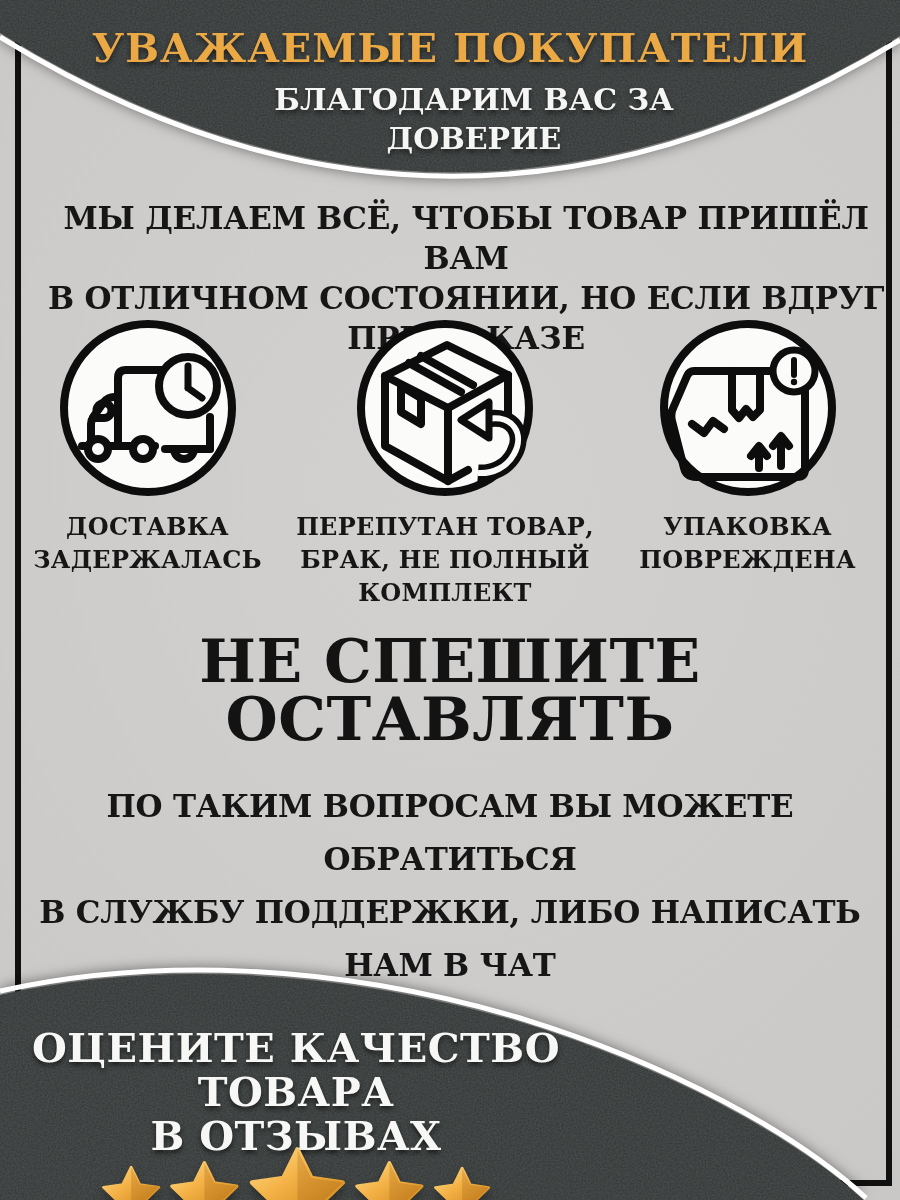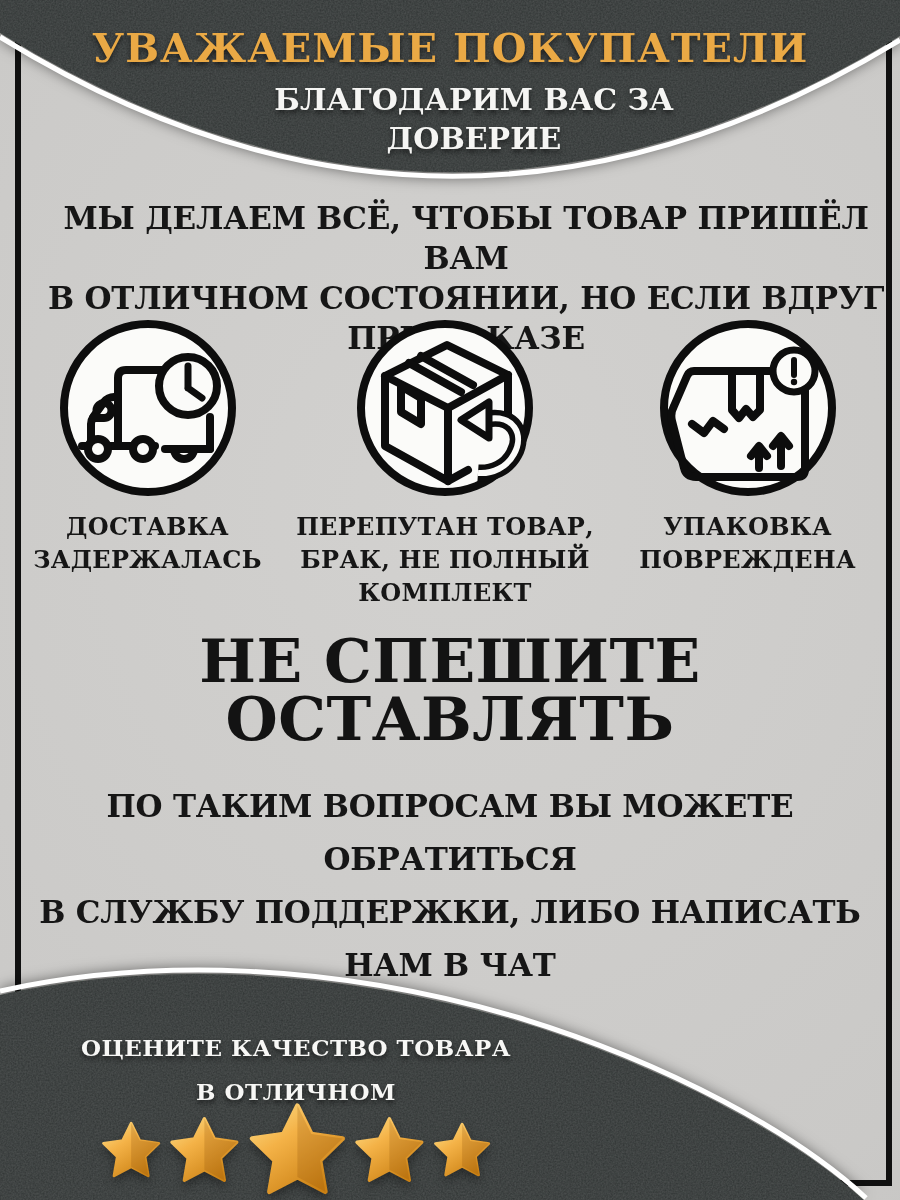--- a/index.html
+++ b/index.html
@@ -23,21 +23,21 @@
   .reasons{top:318px;left:15px;right:15px;display:grid;grid-template-columns:265px 330px 275px;}
   .reason{text-align:center;}
   .reason svg{width:180px;height:180px;display:block;margin:0 auto;}
   .reason-label{margin-top:12px;font-size:24px;line-height:33px;color:#161616;letter-spacing:0.3px;}
 
   .warning{top:632px;font-size:60px;line-height:58px;color:#131313;letter-spacing:0.5px;}
 
   .support{top:780px;font-size:31px;line-height:53px;color:#161616;letter-spacing:-0.2px;}
 
   .ftr{top:1026px;left:0;width:592px;color:#f7f7f5;text-shadow:0 3px 5px rgba(0,0,0,.6);}
-  .ftr-line{font-size:23px;line-height:44px;letter-spacing:0.5px;}
+  .ftr-line{font-size:40px;line-height:44px;letter-spacing:0.5px;}
   .stars{display:flex;justify-content:center;align-items:center;gap:8px;margin-top:-12px;
     filter:drop-shadow(0 5px 5px rgba(0,0,0,.35));}
   .star{display:block;width:auto;}
   .s1{height:58px;aspect-ratio:104/100;}
   .s2{height:68px;aspect-ratio:104/100;}
   .s3{height:95px;aspect-ratio:104/100;}
   .s4{height:68px;aspect-ratio:104/100;}
   .s5{height:56px;aspect-ratio:104/100;}
 </style>
 </head>
@@ -193,21 +193,21 @@
   </section>
 
   <section class="layer support">
     <div>ПО ТАКИМ ВОПРОСАМ ВЫ МОЖЕТЕ ОБРАТИТЬСЯ</div>
     <div>В СЛУЖБУ ПОДДЕРЖКИ, ЛИБО НАПИСАТЬ</div>
     <div>НАМ В ЧАТ</div>
   </section>
 
   <footer class="layer ftr">
     <div class="ftr-line">ОЦЕНИТЕ КАЧЕСТВО ТОВАРА</div>
-    <div class="ftr-line">В ОТЛИЧНОМ</div>
+    <div class="ftr-line">В ОТЗЫВАХ</div>
     <div class="stars">
       <svg class="star s1" viewBox="0 0 104 100">
           <use href="#goldStar"></use>
         </svg>
       <svg class="star s2" viewBox="0 0 104 100">
           <use href="#goldStar"></use>
         </svg>
       <svg class="star s3" viewBox="0 0 104 100">
           <use href="#goldStar"></use>
         </svg>

